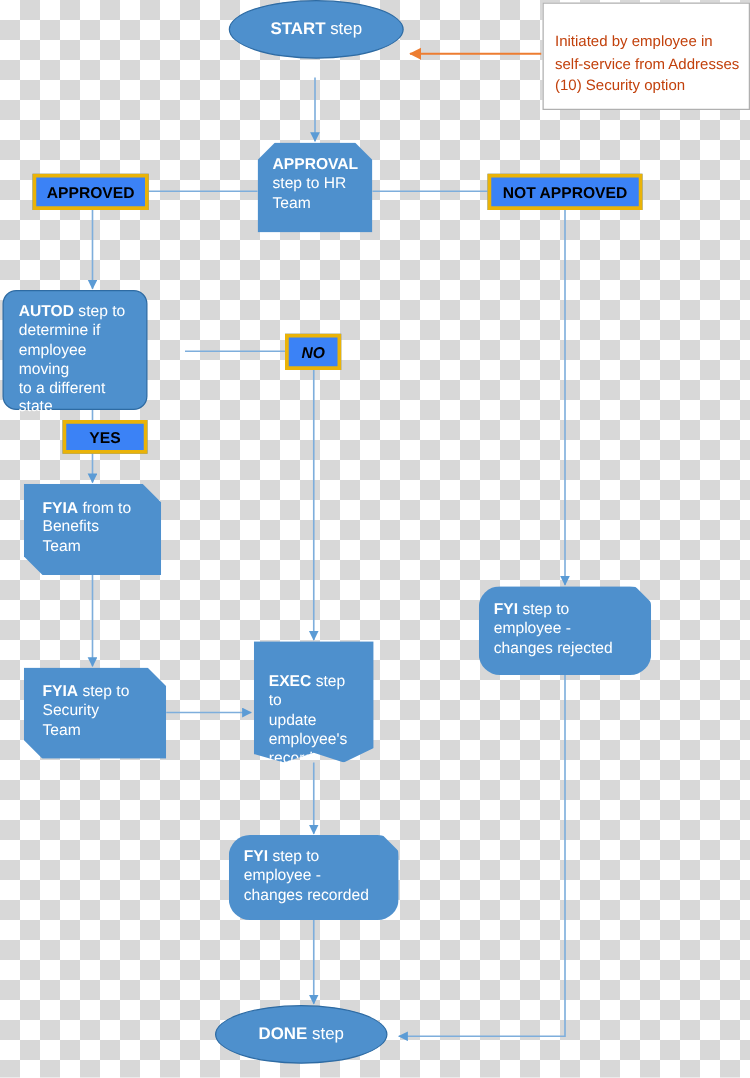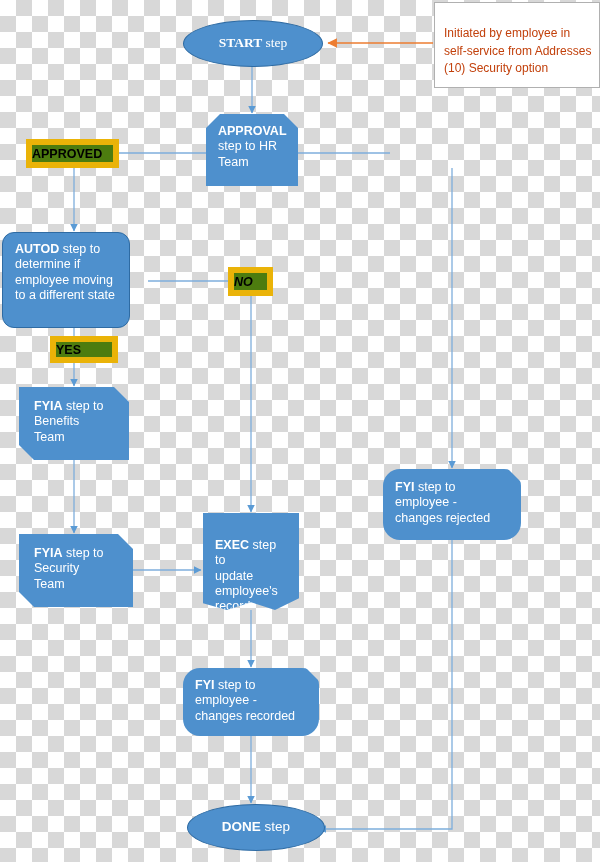--- a/index.html
+++ b/index.html
@@ -74,27 +74,28 @@
     border: 1px solid #2e6ba3;
   }
   .shape-doc {
     -webkit-clip-path: polygon(0 0, 100% 0, 100% 88%, 75% 100%, 50% 92%, 25% 100%, 0 93%);
     clip-path: polygon(0 0, 100% 0, 100% 88%, 75% 100%, 50% 92%, 25% 100%, 0 93%);
   }
   
   .label-box {
     position: absolute;
     box-sizing: border-box;
-    background: #4d7c0f;
-    border: 6px solid #eab308;
+    background: #3b82f6;
+    border: 3px solid #eab308;
     color: #000000;
     font-weight: bold;
     font-size: 12.5px;
     display: flex;
     align-items: center;
+    justify-content: center;
     text-align: center;
   }
   
   .note {
     position: absolute;
     box-sizing: border-box;
     background: #ffffff;
     border: 1px solid #b0b0b0;
     color: #c2410c;
     font-size: 12px;
@@ -153,39 +154,39 @@
       <path d="M251,735 L251,803" marker-end="url(#ah)"></path>
 
       <path d="M452,540 L452,829 L319,829" marker-end="url(#ah)"></path>
     </g>
 
     <g stroke="#ED7D31" stroke-width="1.6" fill="none">
       <path d="M433,43 L328,43" marker-end="url(#ah-orange)"></path>
     </g>
   </svg>
 
-  <div class="node ellipse" style="left:183px; top:20px; width:140px; height:47px;font-family:Liberation Serif, serif;">
+  <div class="node ellipse" style="left:183px; top:0; width:140px; height:47px;">
     <span class="txt"><b>START</b><span> step</span></span>
   </div>
 
   <div class="node bluebox shape-approval" style="left:206px; top:114px; width:92px; height:72px; align-items:flex-start; padding-top:10px;">
     <span class="txt"><b>APPROVAL</b><span>
 step to HR
 Team</span></span>
   </div>
 
-  <div class="node bluebox shape-rounded" style="left:2px; top:232px; width:128px; height:96px; align-items:flex-start; padding-top:9px;border-radius:12px;">
+  <div class="node bluebox shape-rounded" style="left:2px; top:232px; width:116px; height:96px; align-items:flex-start; padding-top:9px;">
     <span class="txt"><b>AUTOD</b><span> step to
 determine if
 employee moving
 to a different state</span></span>
   </div>
 
   <div class="node bluebox shape-tag" style="left:19px; top:387px; width:110px; height:73px; align-items:flex-start; padding-top:12px; padding-left:15px;">
-    <span class="txt"><b>FYIA</b><span> step to
+    <span class="txt"><b>FYIA</b><span> from to
 Benefits
 Team</span></span>
   </div>
 
   <div class="node bluebox shape-tag" style="left:19px; top:534px; width:114px; height:73px; align-items:flex-start; padding-top:12px; padding-left:15px;">
     <span class="txt"><b>FYIA</b><span> step to
 Security
 Team</span></span>
   </div>
 
@@ -201,28 +202,31 @@
 employee -
 changes rejected</span></span>
   </div>
 
   <div class="node bluebox shape-round-clip" style="left:183px; top:668px; width:136px; height:68px; align-items:flex-start; padding-top:10px;">
     <span class="txt"><b>FYI</b><span> step to
 employee -
 changes recorded</span></span>
   </div>
 
-  <div class="node ellipse" style="left:187px; top:804px; width:138px; height:47px;text-align:center;">
+  <div class="node ellipse" style="left:172px; top:804px; width:138px; height:47px;text-align:center;">
     <span class="txt"><b>DONE</b><span> step</span></span>
   </div>
 
   <div class="label-box" style="left:26px; top:139px; width:93px; height:29px;">
     <span>APPROVED</span>
   </div>
 
+  <div class="label-box" style="left:390px; top:139px; width:124px; height:29px;">
+    <span>NOT APPROVED</span>
+  </div>
 
   <div class="label-box" style="left:50px; top:336px; width:68px; height:27px;">
     <span>YES</span>
   </div>
 
   <div class="label-box" style="left:228px; top:267px; width:45px; height:29px;font-style:italic;">
     <span>NO</span>
   </div>
 
   <div class="note" style="left:434px; top:2px; width:166px; height:86px;">

